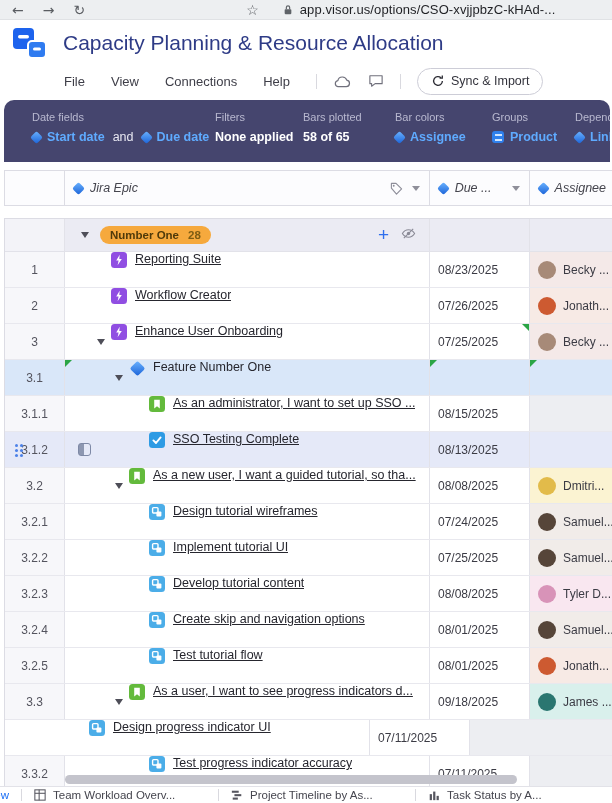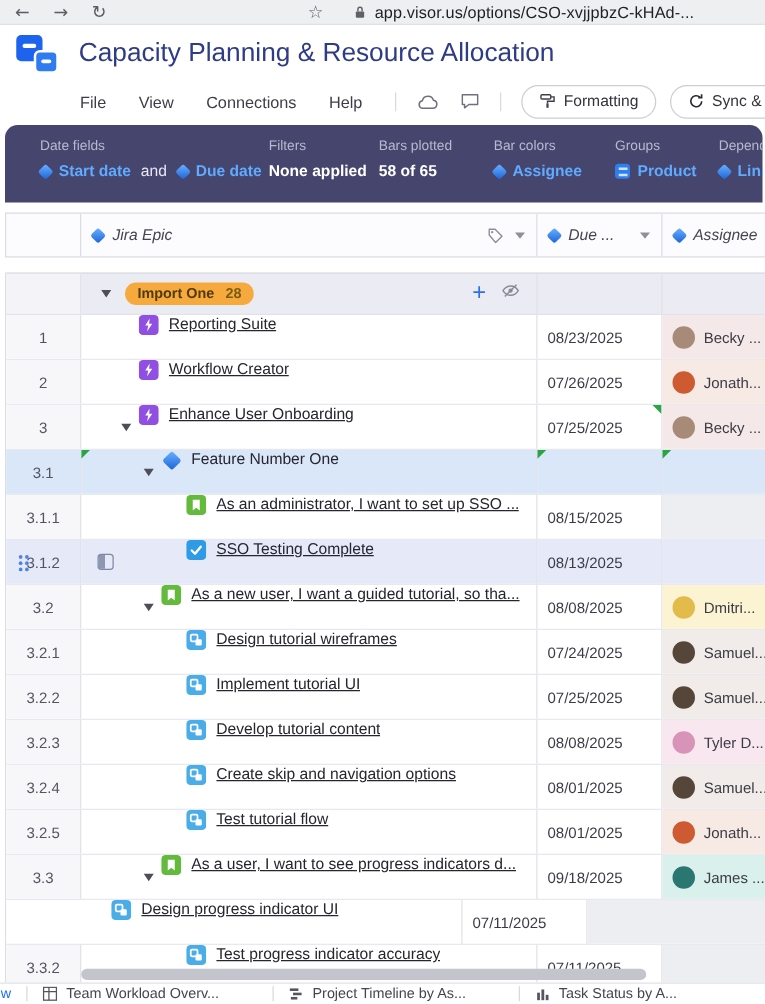--- a/index.html
+++ b/index.html
@@ -133,28 +133,20 @@
         </svg>
     </span>
     <span class="mb-icon">
       <svg width="16" height="14" viewBox="0 0 18 16">
           <path d="M2 2h14v9H8l-4 3v-3H2z" fill="none" stroke="#70707c" stroke-width="1.3" stroke-linejoin="round"></path>
         </svg>
     </span>
     <span class="vdiv"></span>
     <span class="pill">
       <svg width="14" height="14" viewBox="0 0 16 16">
-          <rect x="2" y="2" width="9" height="4" rx="1" fill="none" stroke="#3f3f49" stroke-width="1.3"></rect>
-          <path d="M11 4h3v4H8v2" fill="none" stroke="#3f3f49" stroke-width="1.3"></path>
-          <rect x="7" y="10" width="2" height="4" fill="#3f3f49"></rect>
-        </svg>
-      <span>Formatting</span>
-    </span>
-    <span class="pill">
-      <svg width="14" height="14" viewBox="0 0 16 16">
           <path d="M13 8a5 5 0 1 1-1.6-3.7" fill="none" stroke="#2b2b33" stroke-width="1.5"></path>
           <path d="M12.9 1.6v3.1h-3.1" fill="none" stroke="#2b2b33" stroke-width="1.5"></path>
         </svg>
       <span>Sync &amp; Import</span>
 
     </span>
   </div>
 
   <div class="settings-bar">
     <div class="sb-group sb-1">
@@ -227,21 +219,21 @@
       <span>Assignee</span>
     </div>
   </div>
 
   <div class="sheet-body">
     <div class="grow">
       <div class="g-num"></div>
       <div class="g-main">
         <span class="tri"></span>
         <span class="badge">
-          <span>Import One</span>
+          <span>Number One</span>
           <span class="badge-count">28</span>
         </span>
         <span class="g-actions">
           <span class="plus">+</span>
           <span>
             <svg width="15" height="15" viewBox="0 0 16 16">
                 <path d="M1.5 8s2.4-4 6.5-4 6.5 4 6.5 4-2.4 4-6.5 4S1.5 8 1.5 8z" fill="none" stroke="#8a8a96" stroke-width="1.2"></path>
                 <circle cx="8" cy="8" r="1.8" fill="#8a8a96"></circle>
                 <line x1="3" y1="13" x2="13" y2="3" stroke="#8a8a96" stroke-width="1.2"></line>
               </svg>

